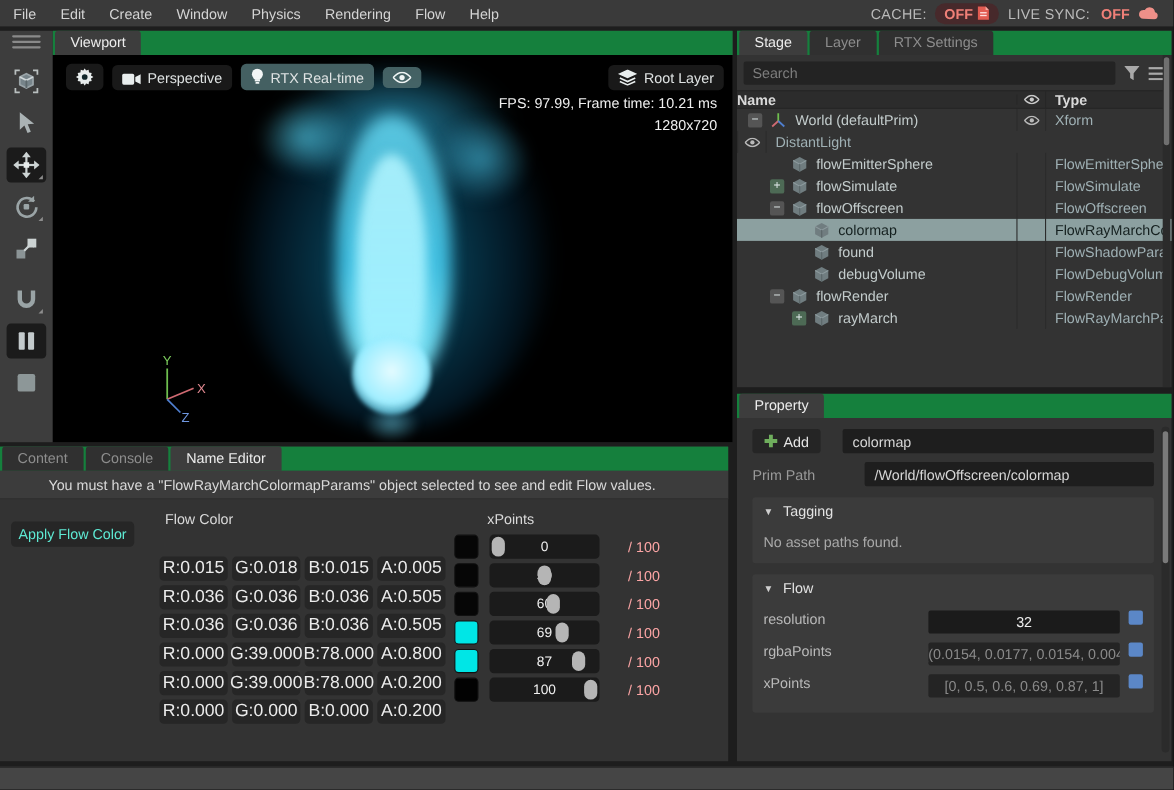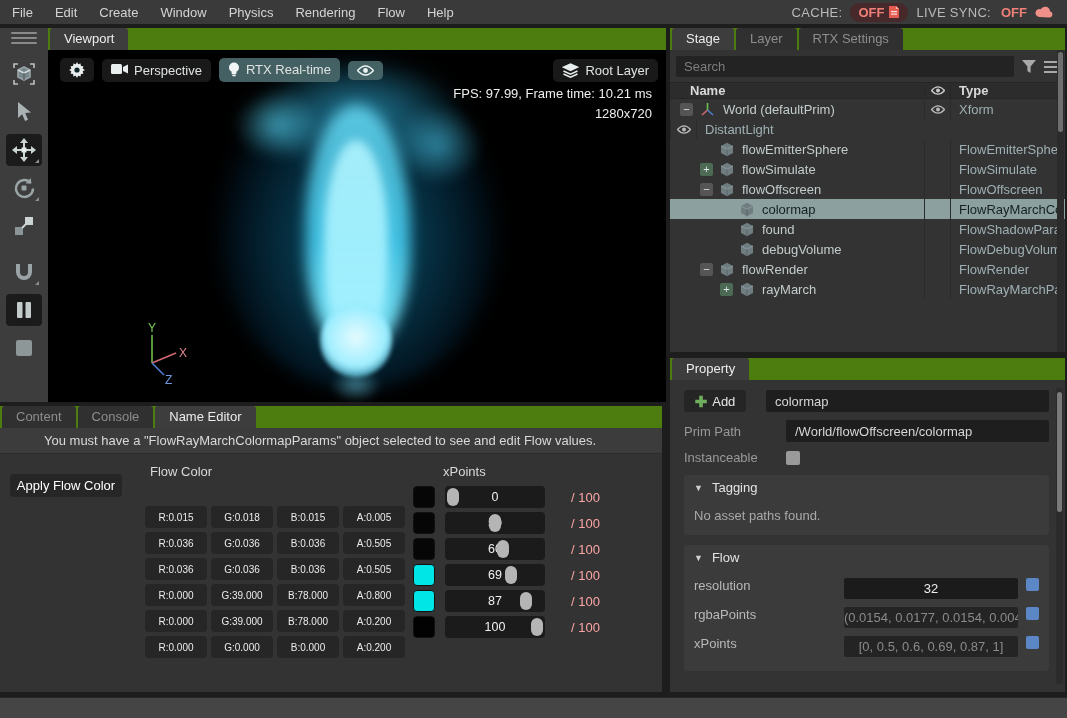--- a/index.html
+++ b/index.html
@@ -12,41 +12,41 @@
   .menu-items { display:flex; gap:22px; padding-left:12px; }
   .menu-item { color:#d4d4d4; cursor:default; }
   .menu-right { margin-left:auto; display:flex; align-items:center; gap:8px; padding-right:14px; }
   .cache-label, .sync-label { color:#b9b9b9; letter-spacing:.3px; }
   .cache-pill { display:flex; align-items:center; gap:4px; background:#47292b; border-radius:9px; padding:2px 8px; }
   .off-red { color:#f08078; font-weight:bold; }
   .sync-off { color:#f08078; font-weight:bold; margin-left:2px; }
   .doc-icon svg, .cloud-icon svg { display:block; }
 
   
-  .tabbar { display:flex; align-items:flex-end; height:22px; background:#4d7c0f; gap:2px; padding-left:2px; }
+  .tabbar { display:flex; align-items:flex-end; height:22px; background:#15803d; gap:2px; padding-left:2px; }
   .tab { padding:3px 14px 4px; background:#303030; color:#8d8d8d; border-radius:3px 3px 0 0; white-space:nowrap; }
   .tab.active { background:#3d3d3d; color:#ececec; }
   .panel { position:absolute; background:#333; }
 
   
   .left-toolbar { position:absolute; left:0; top:28px; width:48px; height:374px; background:#3d3d3d; display:flex; flex-direction:column; align-items:center; padding-top:4px; }
   .grip { width:26px; display:flex; flex-direction:column; gap:3px; margin-bottom:14px; }
   .grip i { display:block; height:2px; background:#8a8a8a; border-radius:1px; }
   .tool { width:36px; height:32px; display:flex; align-items:center; justify-content:center; margin-bottom:6px; border-radius:4px; color:#b9bfbf; position:relative; }
   .tool.active { background:#1b1b1b; }
   .tool.corner::after { content:""; position:absolute; right:3px; bottom:3px; border-left:4px solid transparent; border-bottom:4px solid #8d8d8d; }
   .tool svg { display:block; }
   .tool-gap { height:8px; }
 
   
   .vp-wrap { left:48px; top:28px; width:618px; height:374px; }
   .vp-tabbar { height:22px; }
   .vp-content { position:relative; width:100%; height:352px; background:#000; overflow:hidden; }
   .vp-toolbar { position:absolute; left:12px; top:8px; right:8px; display:flex; align-items:center; gap:8px; z-index:5; }
-  .vp-btn { display:flex; align-items:flex-start; gap:6px; background:rgba(28,28,28,.88); border-radius:5px; padding:4px 9px; color:#dfe3e3; }
+  .vp-btn { display:flex; align-items:flex-end; gap:6px; background:rgba(28,28,28,.88); border-radius:5px; padding:4px 9px; color:#dfe3e3; }
   .vp-btn.teal { background:rgba(74,104,106,.92); }
   .vp-btn svg { display:block; }
   .vp-spacer { flex:1; }
   .vp-stats { position:absolute; right:14px; top:34px; text-align:right; color:#efefef; z-index:4; line-height:20px; }
   
   .plume { position:absolute; left:0; top:0; width:100%; height:100%; }
   .pl { position:absolute; border-radius:50%; }
   .pl-glow   { left:165px; top:10px;  width:290px; height:330px; background:radial-gradient(ellipse at 50% 55%, rgba(20,160,210,.55), rgba(10,90,140,.25) 55%, transparent 72%); filter:blur(8px); }
   .pl-top    { left:200px; top:5px;   width:220px; height:120px; background:radial-gradient(ellipse, rgba(60,200,240,.55), transparent 70%); filter:blur(9px); border-radius:45% 55% 50% 50%; }
   .pl-wisp1  { left:185px; top:40px;  width:90px;  height:70px;  background:radial-gradient(ellipse, rgba(90,220,250,.6), transparent 70%); filter:blur(6px); }
@@ -58,21 +58,21 @@
   .axis-gizmo { position:absolute; left:86px; bottom:14px; z-index:4; }
 
   
   .stage-wrap { left:670px; top:28px; width:395px; height:324px; }
   .stage-body { position:relative; height:302px; }
   .search-row { display:flex; align-items:center; gap:8px; padding:6px 6px 5px 6px; }
   .search-input { flex:1; height:21px; background:#232323; border:none; outline:none; color:#cfcfcf; padding:0 8px; font-family:"Liberation Sans",sans-serif; font-size:13px; border-radius:2px; }
   .search-input::placeholder { color:#7d7d7d; }
   .sicon { color:#a9a9a9; display:flex; }
   .stage-header { display:flex; height:17px; background:#2c2c2c; border-top:1px solid #262626; border-bottom:1px solid #262626; align-items:center; font-weight:bold; color:#d9d9d9; }
-  .col-name { width:254px; padding-left:20px; }
+  .col-name { width:254px; }
   .col-eye { width:26px; display:flex; justify-content:center; border-left:1px solid #262626; }
   .col-type { flex:1; padding-left:8px; border-left:1px solid #262626; }
   .stage-rows { position:relative; }
   .srow { display:flex; height:20px; align-items:center; color:#c3cccc; }
   .srow .rname { width:254px; display:flex; align-items:center; height:100%; overflow:hidden; white-space:nowrap; }
   .srow .reye { width:26px; display:flex; justify-content:center; align-items:center; height:100%; border-left:1px solid #2b2b2b; }
   .srow .rtype { flex:1; padding-left:8px; height:100%; display:flex; align-items:center; border-left:1px solid #2b2b2b; color:#9fb0b4; overflow:hidden; white-space:nowrap; }
   .srow.selected { background:#8ca0a0; }
   .srow.selected .rname, .srow.selected .rtype { color:#15201f; }
   .exp { width:13px; height:13px; border-radius:2px; background:#555; color:#dfe8e8; font-size:11px; line-height:12px; text-align:center; margin-right:7px; flex:0 0 auto; }
@@ -99,26 +99,26 @@
   .fvalue { flex:1; height:21px; background:#1b1b1b; border-radius:2px; color:#eee; display:flex; align-items:center; justify-content:center; overflow:hidden; white-space:nowrap; margin-right:8px; }
   .fvalue.muted { color:#8a8a8a; background:#242424; }
   .bluebox { width:13px; height:13px; background:#5b87c7; border-radius:2px; flex:0 0 auto; }
   .prop-scroll { position:absolute; right:2px; top:8px; width:7px; height:296px; background:#2b2b2b; border-radius:3px; }
   .prop-scroll .thumb { position:absolute; left:1px; top:4px; width:5px; height:120px; background:#7a7a7a; border-radius:3px; }
 
   
   .bottom-wrap { left:0; top:406px; width:662px; height:286px; }
   .msgbar { height:26px; background:#3c3c3c; display:flex; align-items:center; padding-left:44px; color:#d9d9d9; border-bottom:1px solid #2c2c2c; }
   .fe-body { position:relative; height:236px; }
-  .apply-btn { position:absolute; left:10px; top:20px; width:112px; height:23px; background:#262626; border-radius:4px; color:#ffffff; display:flex; align-items:center; justify-content:center; }
+  .apply-btn { position:absolute; left:10px; top:20px; width:112px; height:23px; background:#262626; border-radius:4px; color:#5eead4; display:flex; align-items:center; justify-content:center; }
   .fc-label { position:absolute; left:150px; top:10px; color:#d9d9d9; }
   .xp-label { position:absolute; left:443px; top:10px; color:#d9d9d9; }
   .fe-grid { position:absolute; left:145px; top:32px; }
   .ferow { display:flex; align-items:center; height:22px; margin-bottom:4px; }
-  .chip { width:62px; height:22px; background:#262626; border-radius:4px; color:#ebebeb; display:flex; align-items:center; justify-content:center; margin-right:4px; font-size:10px;margin-top:40px; }
+  .chip { width:62px; height:22px; background:#262626; border-radius:4px; color:#ebebeb; display:flex; align-items:center; justify-content:center; margin-right:4px; font-size:16px;margin-top:40px; }
   .swatch { width:22px; height:22px; border-radius:4px; margin-left:4px; border:1px solid #111; }
   .xslider { position:relative; width:100px; height:22px; background:#1b1b1b; border-radius:4px; margin-left:10px; overflow:hidden; }
   .xval { position:absolute; inset:0; display:flex; align-items:center; justify-content:center; color:#f0f0f0; font-size:12.5px; }
   .xhandle { position:absolute; top:2px; width:12px; height:18px; background:#b5b5b5; border-radius:6px; }
   .xmax { margin-left:26px; color:#fca5a5; }
 
   
   .statusbar { position:absolute; left:0; top:697px; width:1067px; height:21px; background:#454545; border-top:1px solid #262626; }
 </style>
 </head>
@@ -518,25 +518,20 @@
         <div class="add-btn">
           <span class="plus-glyph">✚</span>
           <span>Add</span>
         </div>
         <div class="pfield">colormap</div>
       </div>
       <div class="prow">
         <div class="plabel">Prim Path</div>
         <div style="width:20px"></div>
         <div class="pfield">/World/flowOffscreen/colormap</div>
-      </div>
-      <div class="prow">
-        <div class="plabel">Instanceable</div>
-        <div style="width:20px"></div>
-        <div class="inst-check"></div>
       </div>
       <div class="section">
         <div class="section-head">
           <span class="tri">▼</span>
           <span>Tagging</span>
         </div>
         <div class="section-body">No asset paths found.</div>
       </div>
       <div class="section">
         <div class="section-head">

